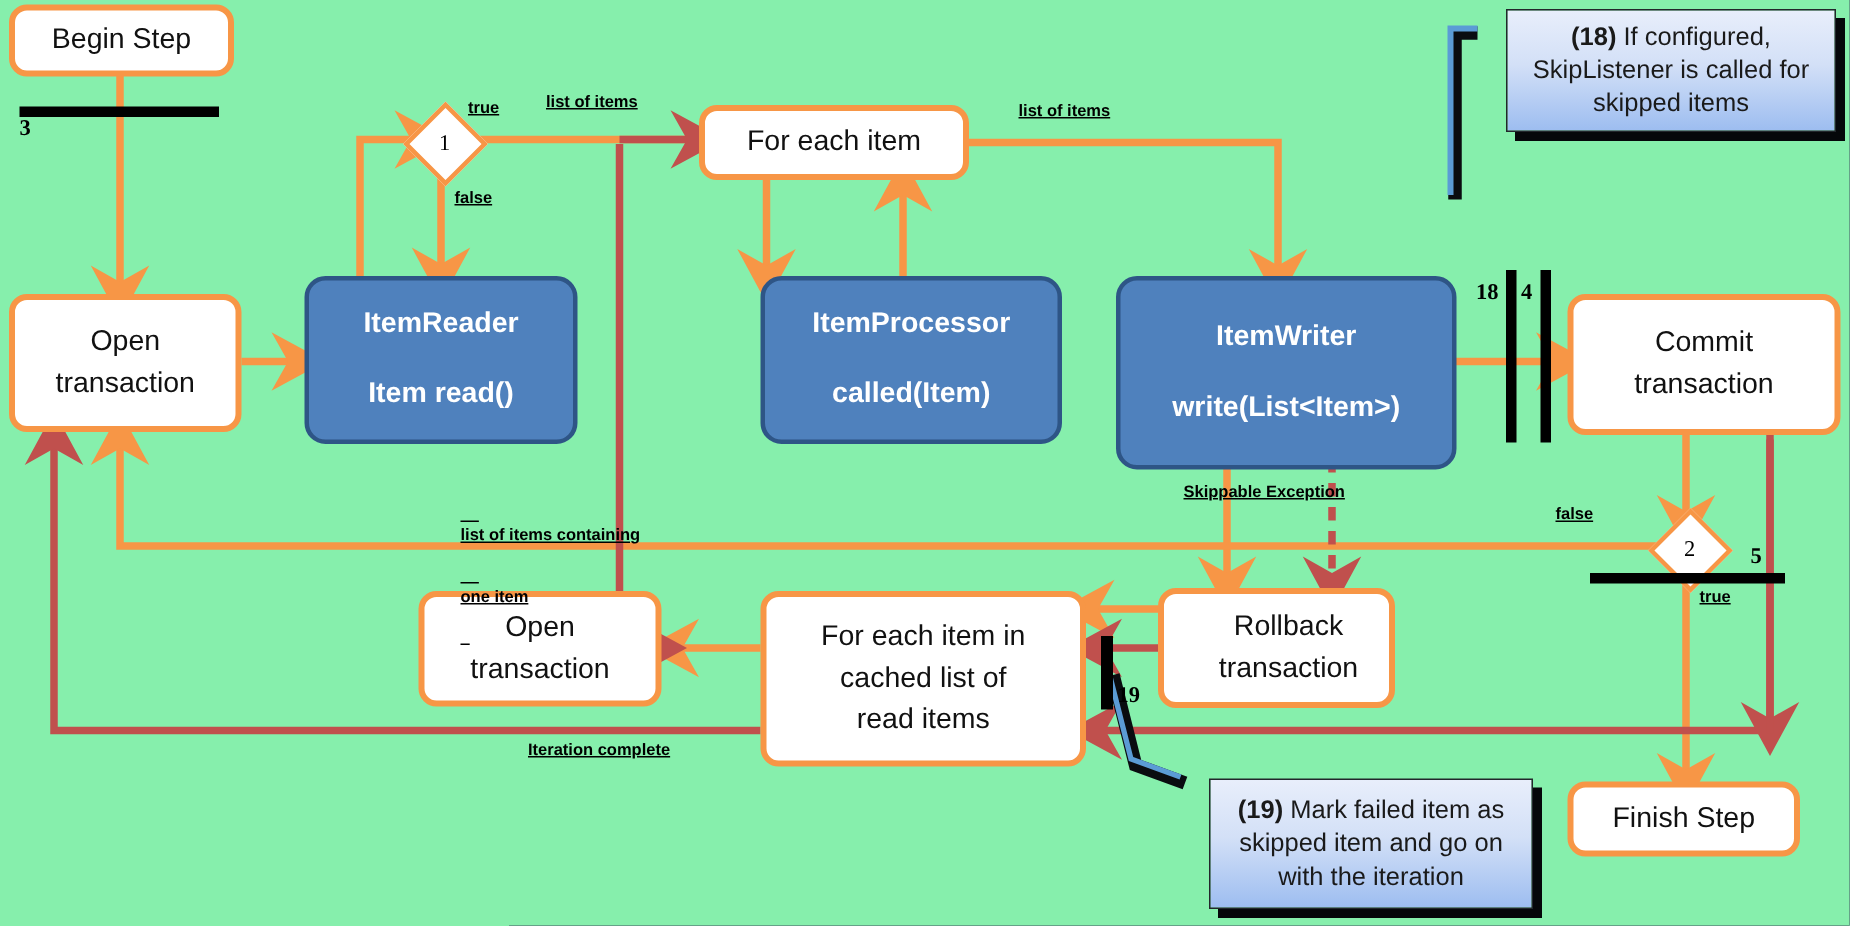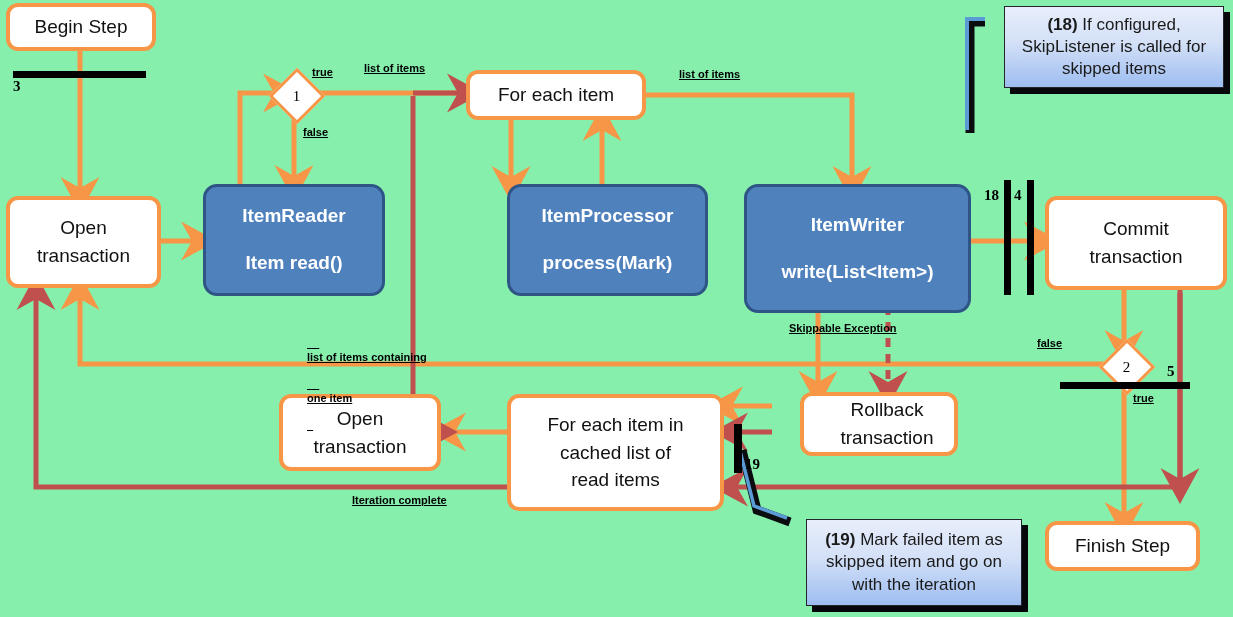--- a/index.html
+++ b/index.html
@@ -121,38 +121,38 @@
     <span class="l1">ItemReader</span>
     <span>Item read()</span>
   </div>
 
   <div class="node white-node" style="left:466px;top:70px;width:180px;height:50px;">
     <span>For each item</span>
   </div>
 
   <div class="node blue-node" style="left:463px;top:184px;width:201px;height:112px;margin-left:44px;">
     <span class="l1">ItemProcessor</span>
-    <span>process(Mark)</span>
+    <span>called(Item)</span>
   </div>
 
   <div class="node blue-node" style="left:744px;top:184px;width:227px;height:129px;">
     <span class="l1">ItemWriter</span>
     <span>write(List&lt;Item&gt;)</span>
   </div>
 
   <div class="node white-node" style="left:1045px;top:196px;width:182px;height:94px;">
     <span>Commit</span>
     <span>transaction</span>
   </div>
 
   <div class="node white-node" style="left:1045px;top:521px;width:155px;height:50px;">
     <span>Finish Step</span>
   </div>
 
-  <div class="node white-node" style="left:800px;top:392px;width:158px;height:64px;padding-left:16px;">
+  <div class="node white-node" style="left:772px;top:392px;width:158px;height:80px;padding-left:16px;">
     <span>Rollback</span>
     <span>transaction</span>
   </div>
 
   <div class="node white-node" style="left:507px;top:394px;width:217px;height:117px;">
     <span>For each item in</span>
     <span>cached list of</span>
     <span>read items</span>
   </div>
 

